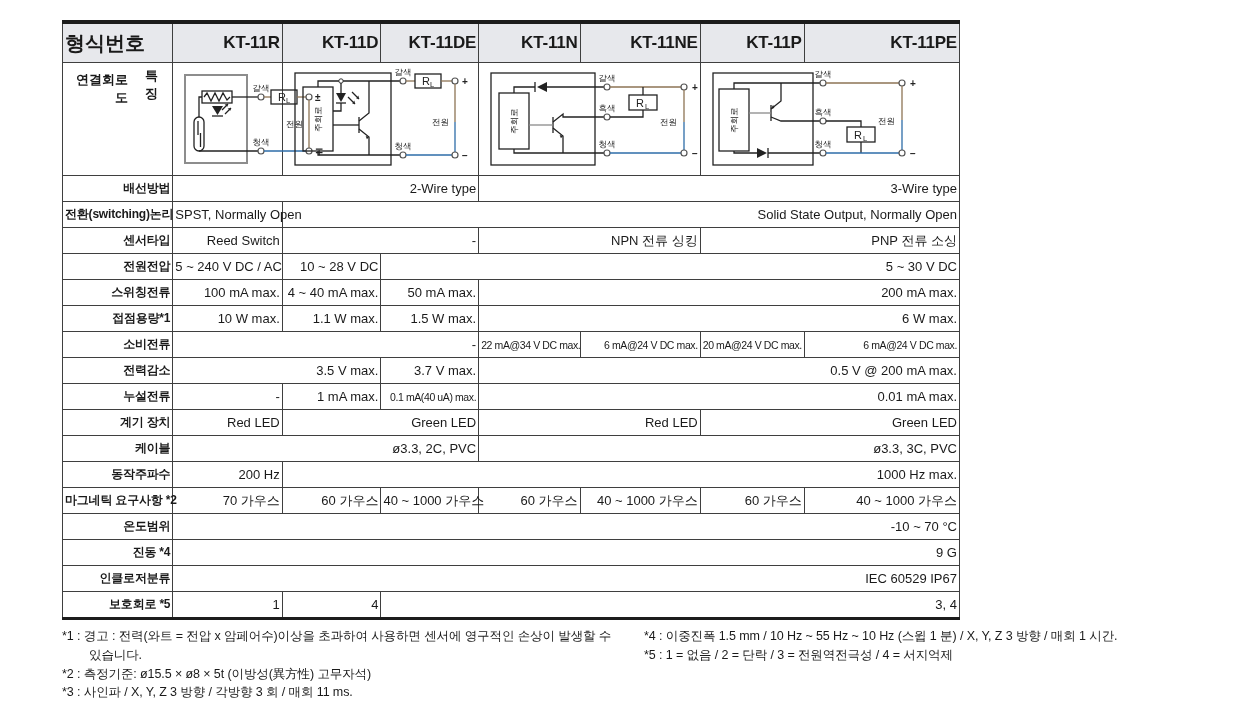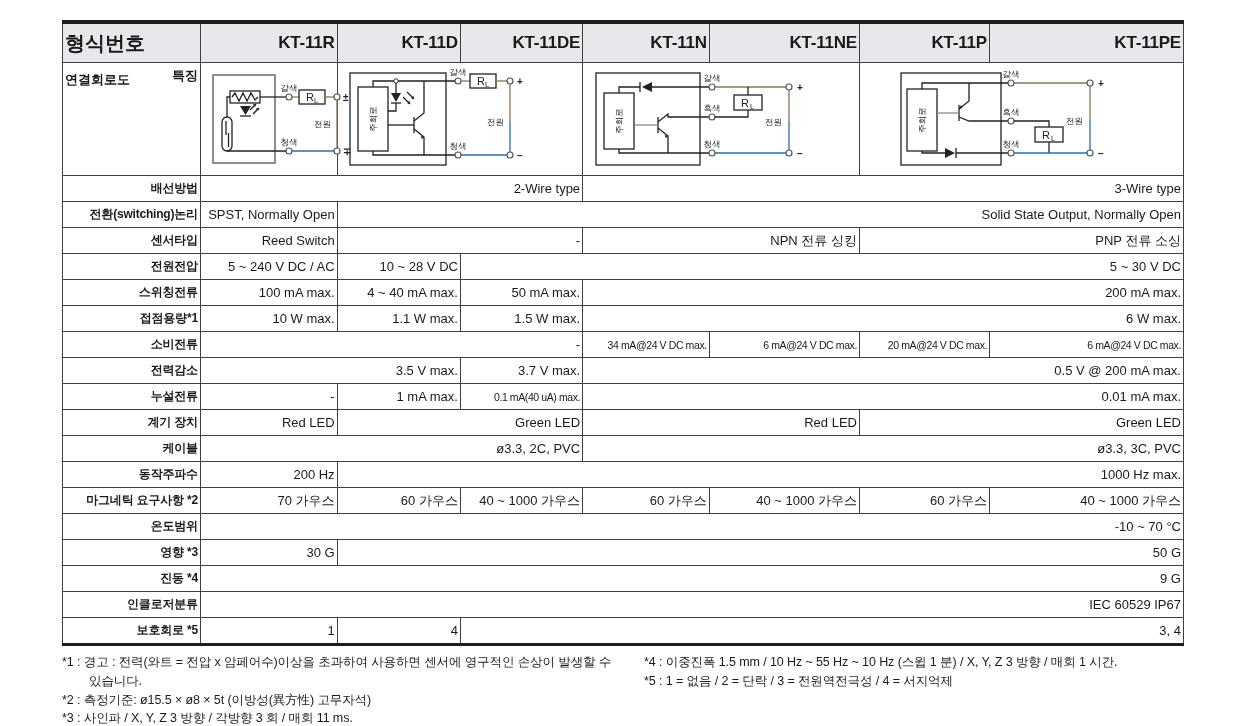--- a/index.html
+++ b/index.html
@@ -1,18 +1,18 @@
 <!DOCTYPE html>
 <html><head>
 <meta charset="utf-8">
 <style>
   html,body{margin:0;padding:0;background:#ffffff;}
   body{width:1246px;height:726px;font-family:"Liberation Sans","DejaVu Sans",sans-serif;color:#1a1a1a;}
   .page{padding:20px 60px 0 62px;}
-  table.spec{border-collapse:collapse;width:1122px;table-layout:fixed;
+  table.spec{border-collapse:collapse;width:898px;table-layout:fixed;
     border-top:4px solid #1c1c1c;border-bottom:3px solid #1c1c1c;}
   table.spec td,table.spec th{border:1px solid #3f3f3f;padding:2px 2px;vertical-align:middle;}
   th.model{background:#e7e8ec;font-size:17px;font-weight:bold;text-align:right;height:34px;letter-spacing:-0.2px;}
   th.corner{background:#e7e8ec;font-size:20px;font-weight:bold;text-align:left;padding-left:8px;}
   td.rowlabel{font-weight:bold;font-size:12px;text-align:right;padding-left:7px;white-space:nowrap;letter-spacing:-0.2px;}
   td.val{font-size:13px;text-align:right;white-space:nowrap;height:21px;}
   td.val.condensed{font-size:10.5px;letter-spacing:-0.4px;}
   td.diagcell{height:108px;padding:1px;}
   td.diaglabel{vertical-align:top;padding:0;}
   .diaglabel-inner{display:flex;flex-direction:row;justify-content:space-between;height:104px;}
@@ -266,21 +266,21 @@
     <td class="rowlabel">접점용량*1</td>
     <td class="val">10 W max.</td>
     <td class="val">1.1 W max.</td>
     <td class="val">1.5 W max.</td>
     <td class="val" colspan="4">6 W max.</td>
   </tr>
 
   <tr>
     <td class="rowlabel">소비전류</td>
     <td class="val" colspan="3">-</td>
-    <td class="val condensed">34 mA@24 V DC max.</td>
+    <td class="val condensed">22 mA@34 V DC max.</td>
     <td class="val condensed">6 mA@24 V DC max.</td>
     <td class="val condensed">20 mA@24 V DC max.</td>
     <td class="val condensed">6 mA@24 V DC max.</td>
   </tr>
 
   <tr>
     <td class="rowlabel">전력감소</td>
     <td class="val" colspan="2">3.5 V max.</td>
     <td class="val">3.7 V max.</td>
     <td class="val" colspan="4">0.5 V @ 200 mA max.</td>
@@ -323,25 +323,20 @@
     <td class="val">40 ~ 1000 가우스</td>
     <td class="val">60 가우스</td>
     <td class="val">40 ~ 1000 가우스</td>
   </tr>
 
   <tr>
     <td class="rowlabel">온도범위</td>
     <td class="val" colspan="7">-10 ~ 70 °C</td>
   </tr>
 
-  <tr>
-    <td class="rowlabel">영향 *3</td>
-    <td class="val">30 G</td>
-    <td class="val" colspan="6">50 G</td>
-  </tr>
 
   <tr>
     <td class="rowlabel">진동 *4</td>
     <td class="val" colspan="7">9 G</td>
   </tr>
 
   <tr>
     <td class="rowlabel">인클로저분류</td>
     <td class="val" colspan="7">IEC 60529 IP67</td>
   </tr>

